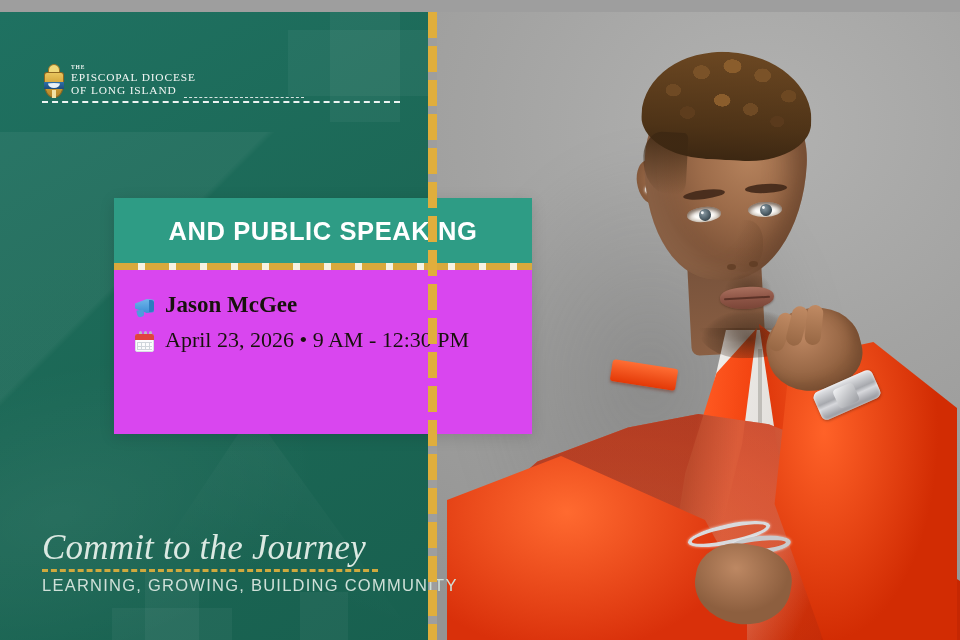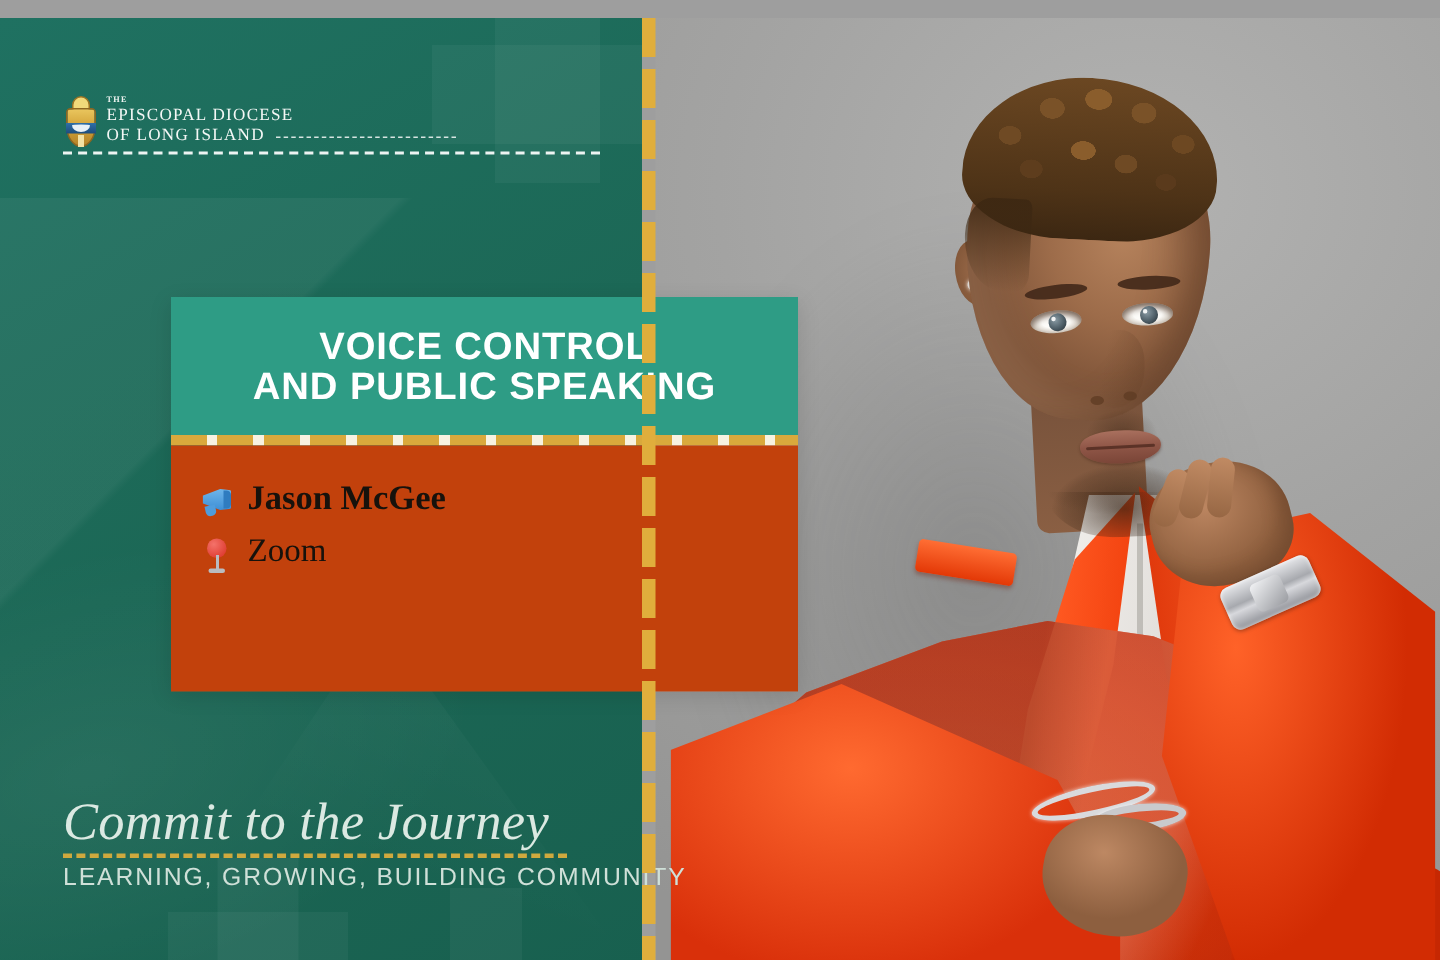--- a/index.html
+++ b/index.html
@@ -304,21 +304,21 @@
   .diocese-text{ padding-top:1px; }
   .dio-the{
     font-size:5.5px; letter-spacing:.9px; color:#eef4f1; line-height:1;
     font-family:"Liberation Serif", serif; font-weight:700;
   }
   .dio-l1,.dio-l2{
     font-family:"Liberation Serif", serif; font-weight:400;
     font-size:11.4px; letter-spacing:.85px; color:#f3f7f5; line-height:13px;
     white-space:nowrap;
   }
-  .dio-l2{ display:flex; align-items:center; gap:7px; }
+  .dio-l2{ display:flex; align-items:flex-end; gap:7px; }
   .dio-rule{
     flex:1 1 auto; height:0;
     border-top:1.6px dashed rgba(255,255,255,.82);
     min-width:120px; position:relative; top:1px;
   }
   .process-title{
     font-family:"Liberation Serif", serif; font-weight:700;
     font-size:57px; line-height:60px; letter-spacing:1.5px;
     color:#ffffff; margin-top:-2px; white-space:nowrap;
     text-shadow:1px 2px 0 rgba(0,0,0,.10);
@@ -342,21 +342,21 @@
     font-family:"Liberation Sans", sans-serif; font-weight:700;
     color:#ffffff; font-size:25.5px; line-height:27px;
     letter-spacing:.6px;
   }
   .card-gold{
     height:7px;
     background:repeating-linear-gradient(90deg,
       #d9a93c 0 24px, #f7f2e1 24px 31px);
   }
   .card-body{
-    background:#c2410c; padding:22px 22px 24px 18px; min-height:164px;
+    background:#d946ef; padding:22px 22px 24px 18px; min-height:164px;
   }
   .info-row{ display:flex; align-items:flex-start; gap:8px; margin-bottom:7px; }
   .info-row .txt{
     font-family:"Liberation Serif", serif; color:#17120c;
     font-size:22px; line-height:26px;
   }
   .info-row.speaker .txt{ font-weight:700; font-size:23px; }
 
   
   .ico{ position:relative; width:25px; height:26px; flex:0 0 25px; margin-top:2px; }
@@ -498,43 +498,45 @@
           <span>OF LONG ISLAND</span>
           <span class="dio-rule"></span>
         </div>
       </div>
     </div>
     <div class="process-rule"></div>
   </div>
 
   <div class="card">
     <div class="card-head">
-      <div class="line">VOICE CONTROL</div>
       <div class="line">AND PUBLIC SPEAKING</div>
     </div>
     <div class="card-gold"></div>
     <div class="card-body">
 
       <div class="info-row speaker">
         <span class="ico ico-mega">
           <span class="horn"></span>
           <span class="handle"></span>
         </span>
         <span class="txt">Jason McGee</span>
       </div>
 
-
       <div class="info-row">
-        <span class="ico ico-pin">
-          <span class="ball"></span>
-          <span class="needle"></span>
-          <span class="base"></span>
+        <span class="ico ico-cal">
+          <span class="ring r1"></span>
+          <span class="ring r2"></span>
+          <span class="ring r3"></span>
+          <span class="body"></span>
+          <span class="top"></span>
+          <span class="grid"></span>
         </span>
-        <span class="txt">Zoom</span>
+        <span class="txt">April 23, 2026 • 9 AM - 12:30 PM</span>
       </div>
+
 
     </div>
   </div>
 
   <div class="tagline">
     <div class="tag-main">Commit to the Journey</div>
     <div class="tag-rule"></div>
     <div class="tag-sub">LEARNING, GROWING, BUILDING COMMUNITY</div>
   </div>
 

